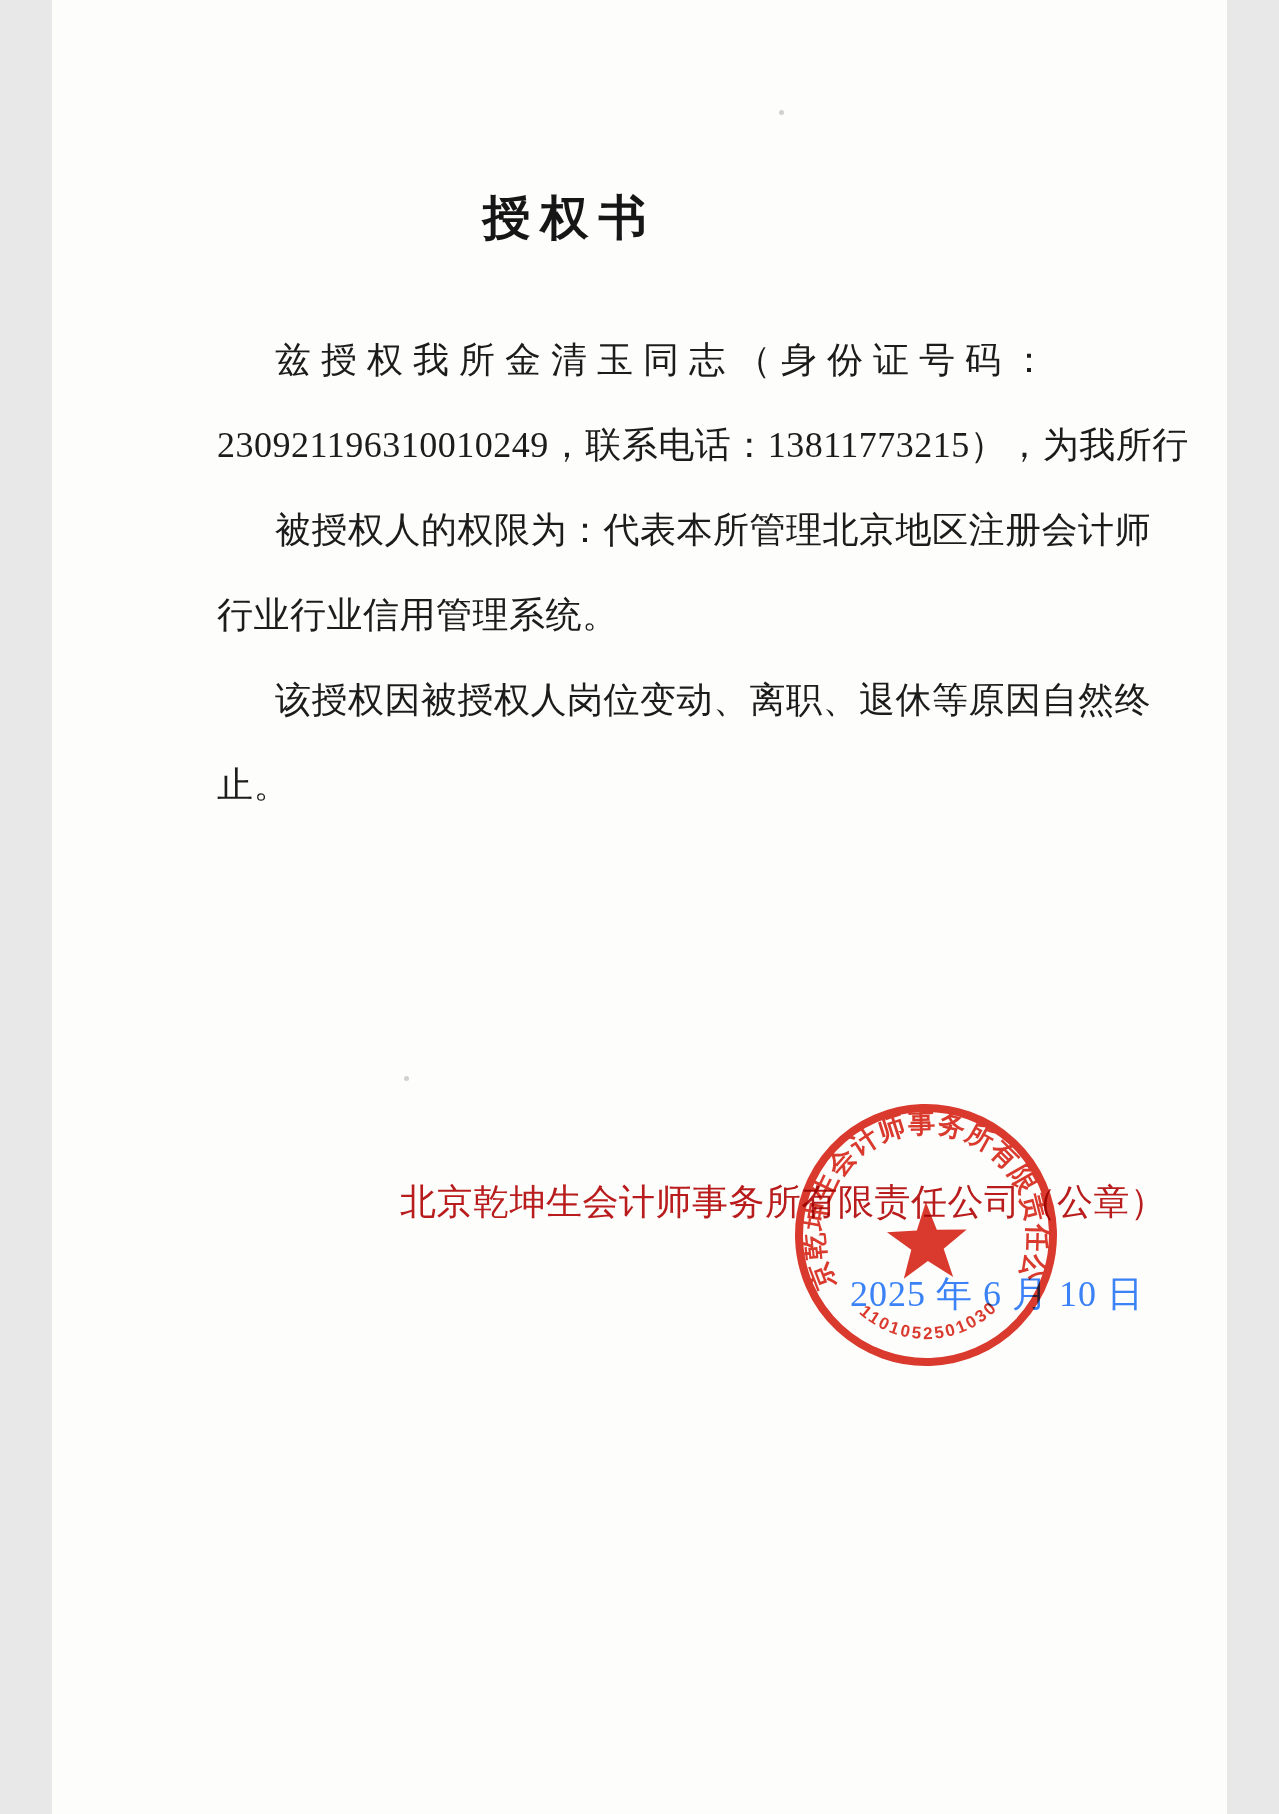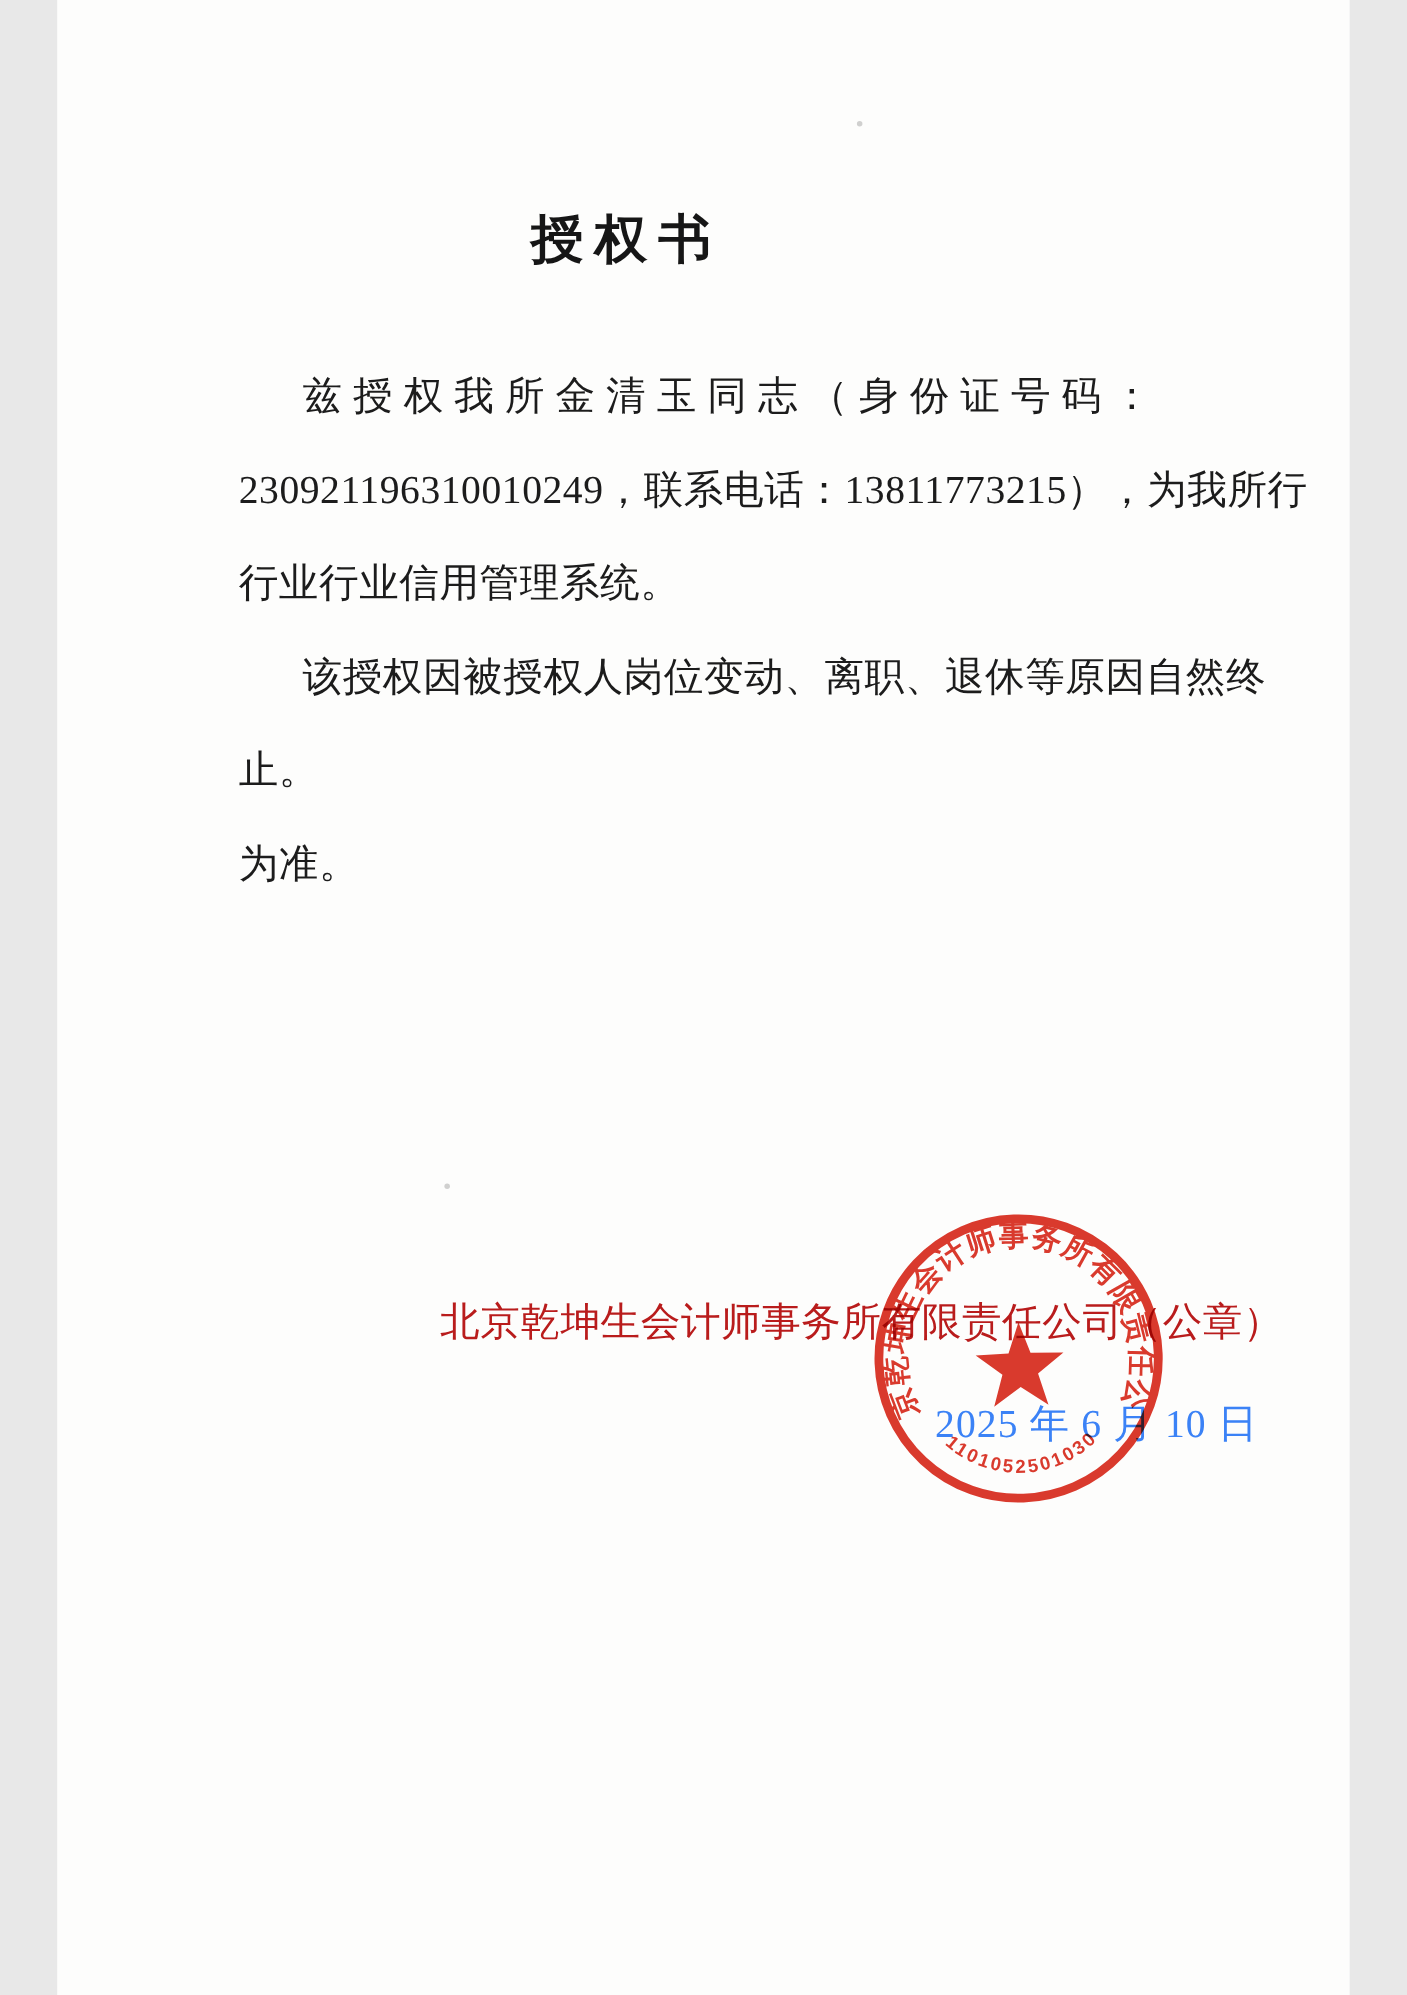--- a/index.html
+++ b/index.html
@@ -80,24 +80,24 @@
 </head>
 <body>
 
 <div class="page">
 
   <div class="doc-title">授权书</div>
 
   <div class="body-block">
     <div class="line indent">兹 授 权 我 所 金 清 玉 同 志 （ 身 份 证 号 码 ：</div>
     <div class="line">230921196310010249，联系电话：13811773215），为我所行</div>
+    <div class="line indent">被授权人的权限为：代表本所管理北京地区注册会计师</div>
     <div class="line">行业行业信用管理系统。</div>
     <div class="line indent">该授权因被授权人岗位变动、离职、退休等原因自然终</div>
     <div class="line">止。</div>
-    <div class="line">为准。</div>
   </div>
 
   <div class="sig-line">北京乾坤生会计师事务所有限责任公司（公章）</div>
 
   <div class="date-line">2025 年 6 月 10 日</div>
 
   <svg class="seal" viewBox="0 0 300 300" xmlns="http://www.w3.org/2000/svg" xmlns:xlink="http://www.w3.org/1999/xlink">
     <defs>
       <path id="sealTopArc" d="M 58.2 196.8 A 103 103 0 1 1 241.8 196.8" fill="none"></path>
       <path id="sealBottomArc" d="M 82.4 227.7 A 100 100 0 0 0 217.6 227.7" fill="none"></path>

